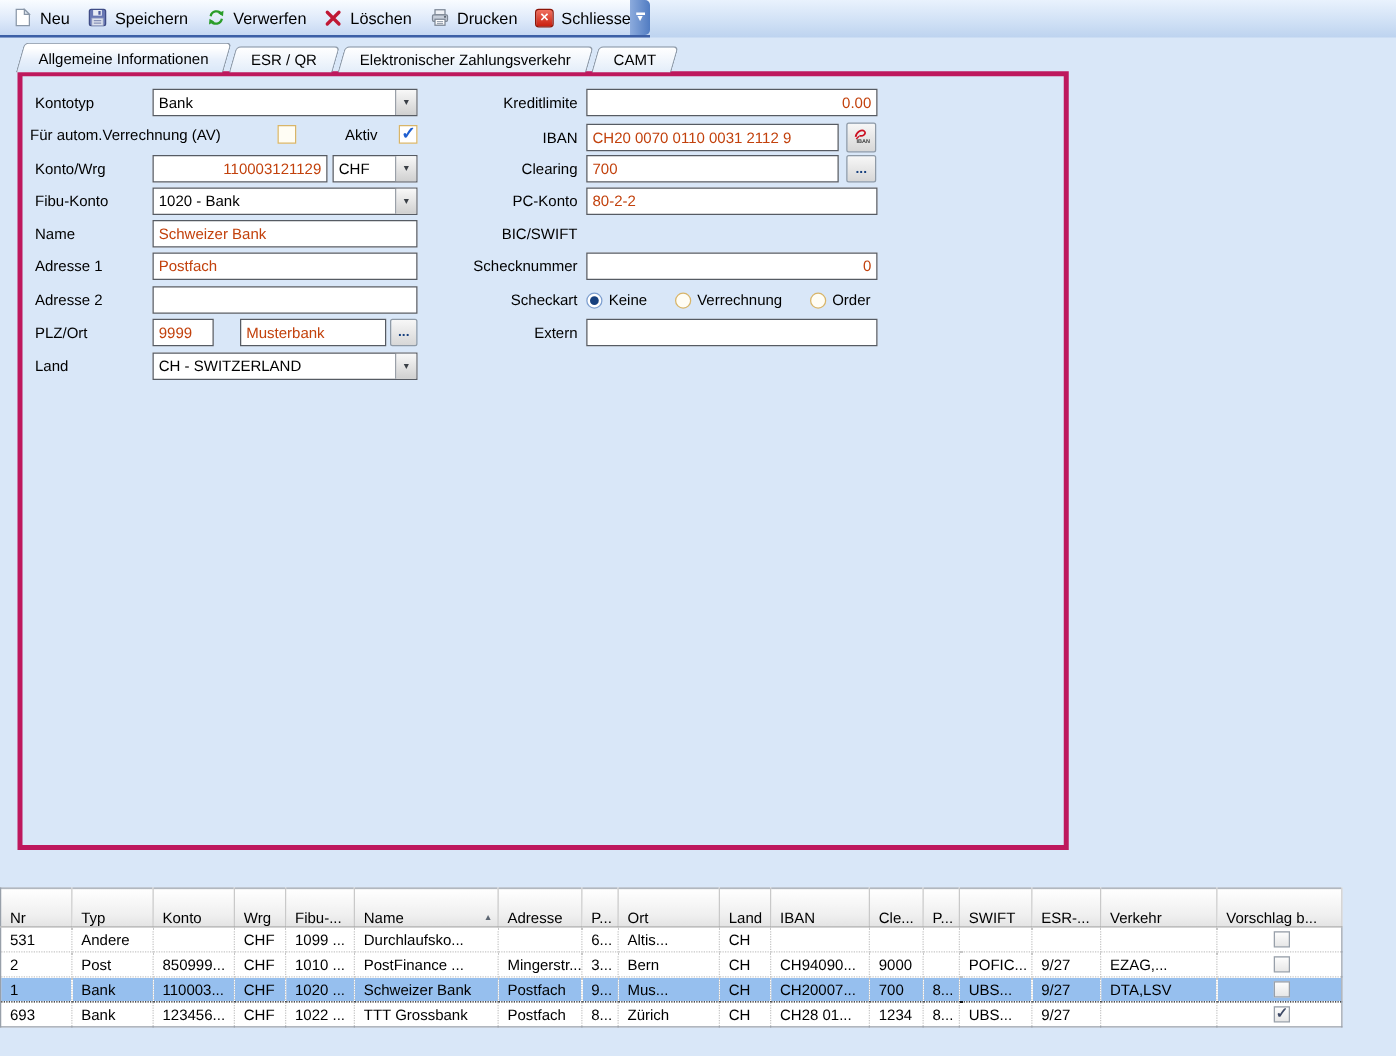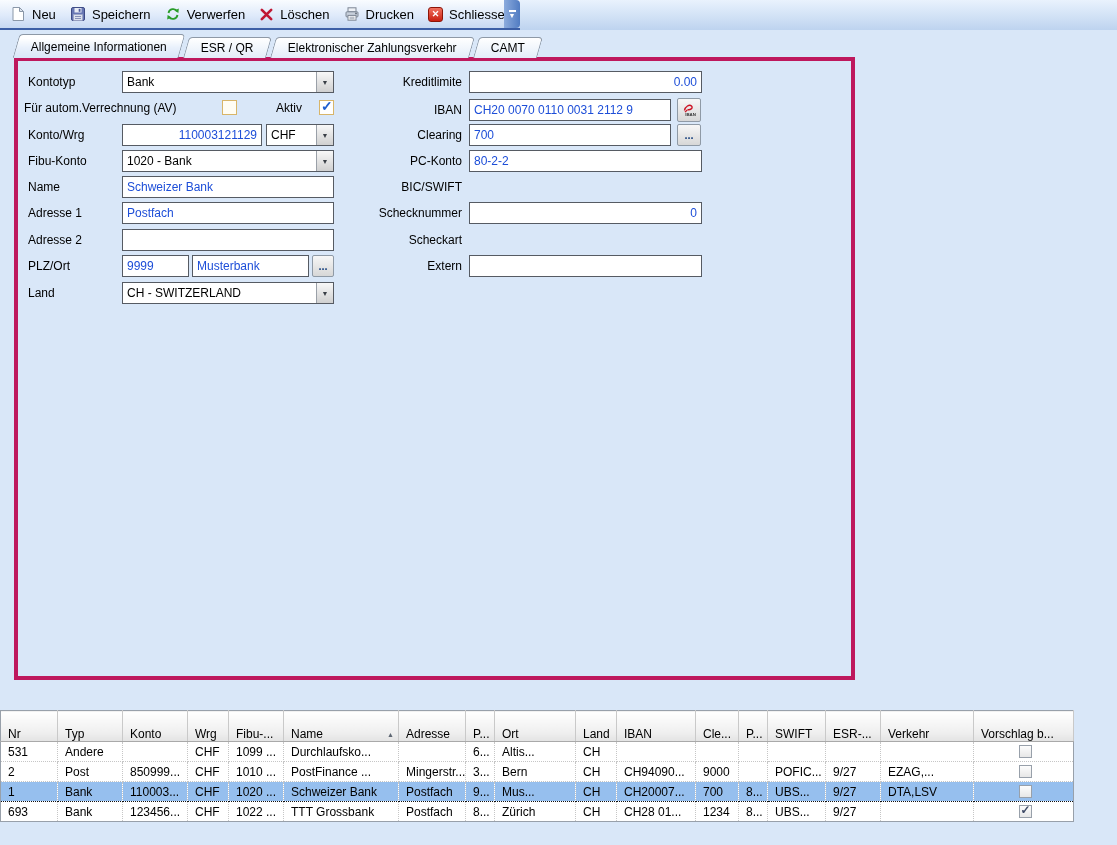--- a/index.html
+++ b/index.html
@@ -70,21 +70,21 @@
   .panel {
     position:absolute; left:14px; top:57px; width:841px; height:623px;
     border:4px solid #be185d; background:#d9e7f8; z-index:2;
   }
   .lbl { position:absolute; height:22px; line-height:22px; white-space:nowrap; }
   .rlbl { position:absolute; height:22px; line-height:22px; left:280px; width:164px; text-align:right; white-space:nowrap; }
 
   .tbx {
     position:absolute; height:22px; background:#fff;
     border:1px solid #565b63; font-family:inherit; font-size:12px;
-    padding:0 4px; color:#1d4ed8; outline:none;
+    padding:0 4px; color:#c2410c; outline:none;
   }
   .ra { text-align:right; }
 
   .combo {
     position:absolute; height:22px; background:#fff;
     border:1px solid #565b63; display:flex; align-items:stretch;
   }
   .combo .val { flex:1; padding:0 4px; display:flex; align-items:center; overflow:hidden; white-space:nowrap; }
   .combo .dbtn {
     width:17px; background:linear-gradient(#f8f8f8,#d0d0d0);
@@ -276,21 +276,21 @@
 
   <div class="combo" style="left:104px; top:89px; width:212px;">
     <span class="val">1020 - Bank</span>
     <span class="dbtn">▼</span>
   </div>
 
   <input class="tbx" style="left: 104px; top: 115px; width: 212px;" value="Schweizer Bank">
   <input class="tbx" style="left: 104px; top: 141px; width: 212px;" value="Postfach">
   <input class="tbx" style="left: 104px; top: 168px; width: 212px;" value="">
 
-  <input class="tbx" style="left: 104px; top: 194px; width: 67px;" value="9999">
+  <input class="tbx" style="left: 104px; top: 194px; width: 49px;" value="9999">
   <input class="tbx" style="left: 174px; top: 194px; width: 117px;" value="Musterbank">
   <div class="mini-btn" style="left:294px; top:194px;">
       <span>...</span>
     </div>
 
   <div class="combo" style="left:104px; top:221px; width:212px;">
     <span class="val">CH - SWITZERLAND</span>
     <span class="dbtn">▼</span>
   </div>
 
@@ -317,20 +317,34 @@
   </div>
 
   <input class="tbx" style="left: 451px; top: 63px; width: 202px;" value="700">
   <div class="mini-btn" style="left:659px; top:63px; width:24px;">
       <span>...</span>
     </div>
 
   <input class="tbx" style="left: 451px; top: 89px; width: 233px;" value="80-2-2">
   <input class="tbx ra" style="left: 451px; top: 141px; width: 233px;" value="0">
 
+  <div class="radio-group" style="left:451px; top:168px;">
+    <span class="radio-item">
+      <span class="rad selected"></span>
+      <span>Keine</span>
+    </span>
+    <span class="radio-item">
+      <span class="rad"></span>
+      <span>Verrechnung</span>
+    </span>
+    <span class="radio-item">
+      <span class="rad"></span>
+      <span>Order</span>
+    </span>
+  </div>
 
   <input class="tbx" style="left: 451px; top: 194px; width: 233px;" value="">
 </div>
 
 <table class="grid">
   <colgroup>
       <col style="width: 57px;">
       <col style="width: 65px;">
       <col style="width: 65px;">
       <col style="width: 41px;">

